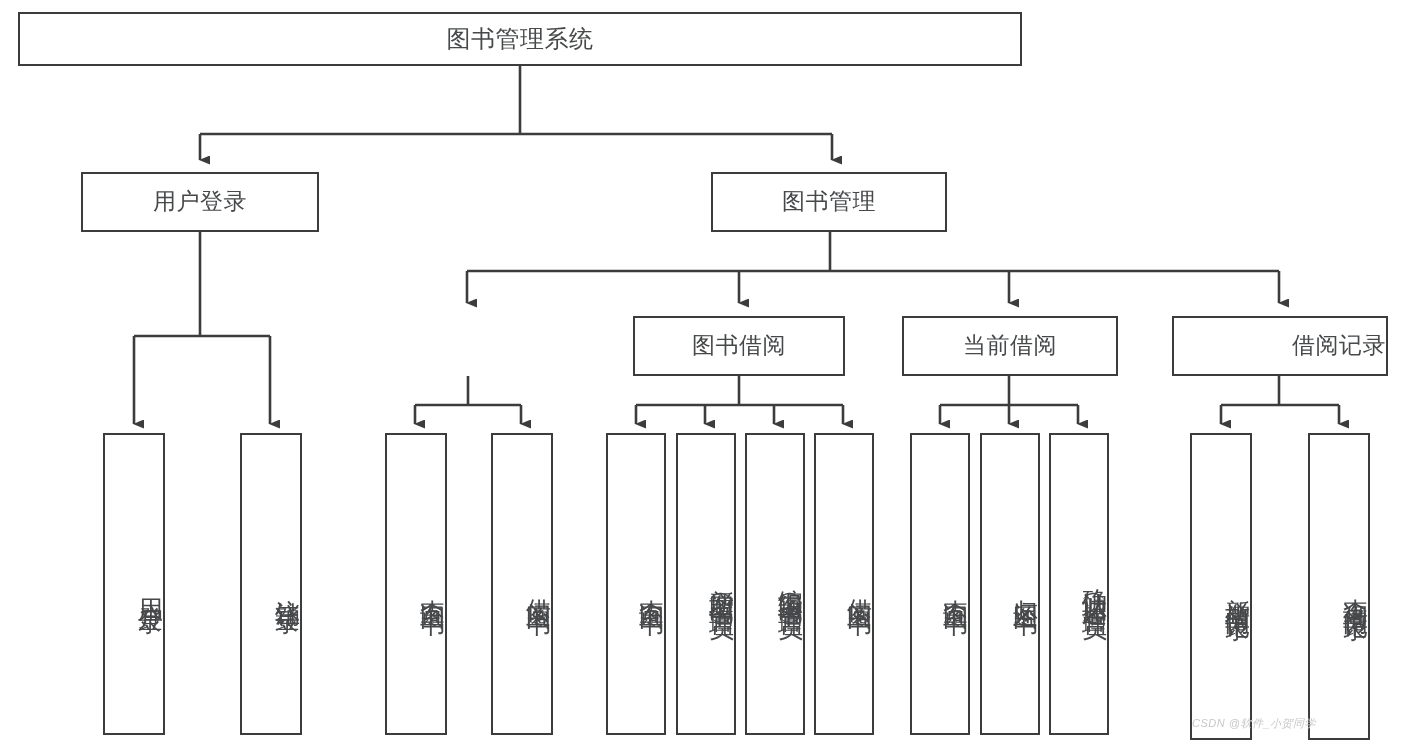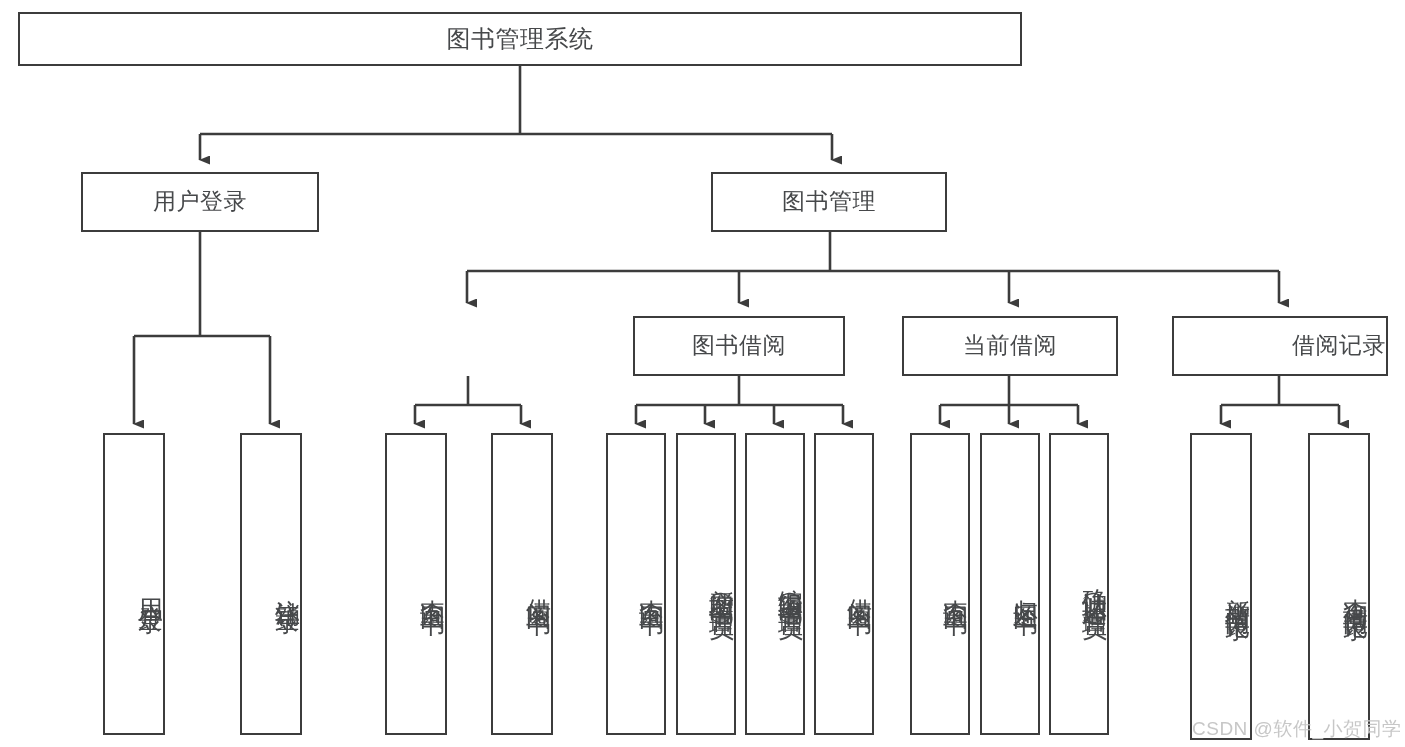--- a/index.html
+++ b/index.html
@@ -55,24 +55,25 @@
     padding-top: 6px;
     line-height: 1.0;
   }
   .node.v .vtext {
     writing-mode: vertical-rl;
     text-orientation: upright;
     display: block;
   }
   .watermark {
     position: absolute;
-    font-size: 19px;
+    font-size: 11px;
     color: #c7c7c7;
     white-space: nowrap;
     letter-spacing: 0.5px;
+    font-style: italic;
   }
 </style>
 </head>
 <body>
 
 <div id="canvas">
 
   <svg id="edges" viewBox="0 0 1405 747" xmlns="http://www.w3.org/2000/svg">
     <defs>
       <marker id="arrow" markerWidth="9" markerHeight="11" refX="4.5" refY="10" orient="auto" markerUnits="userSpaceOnUse">

